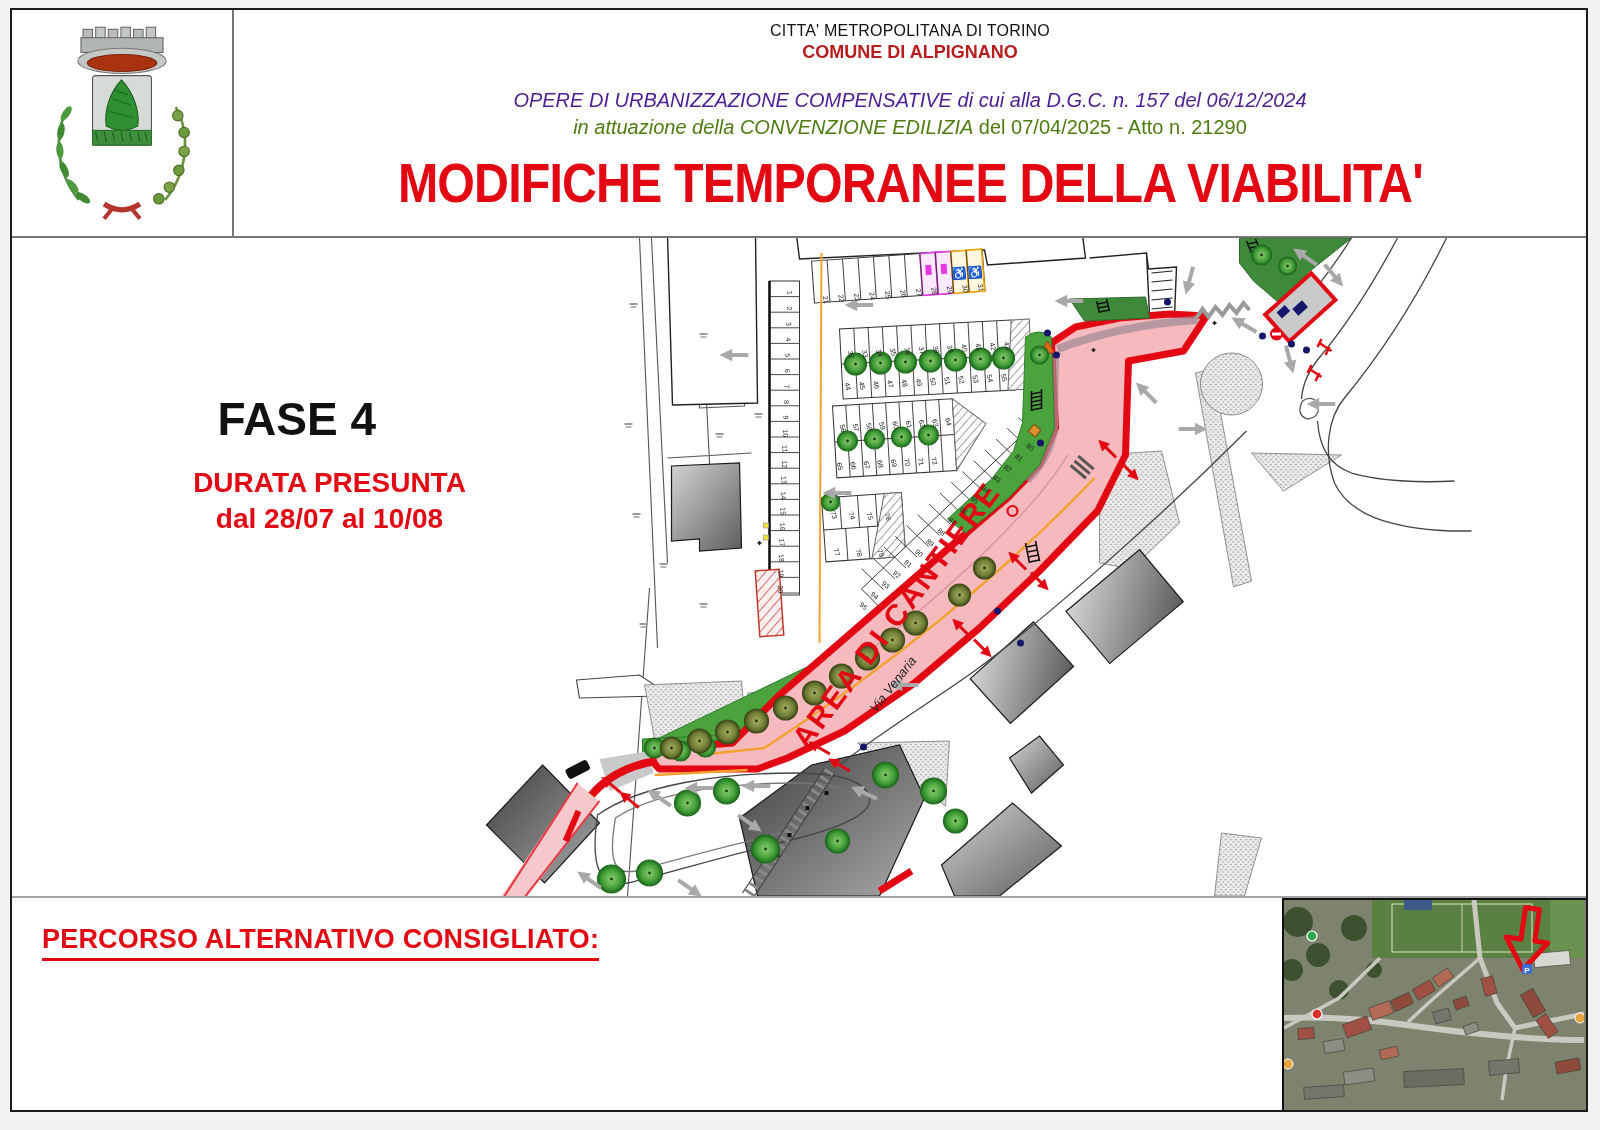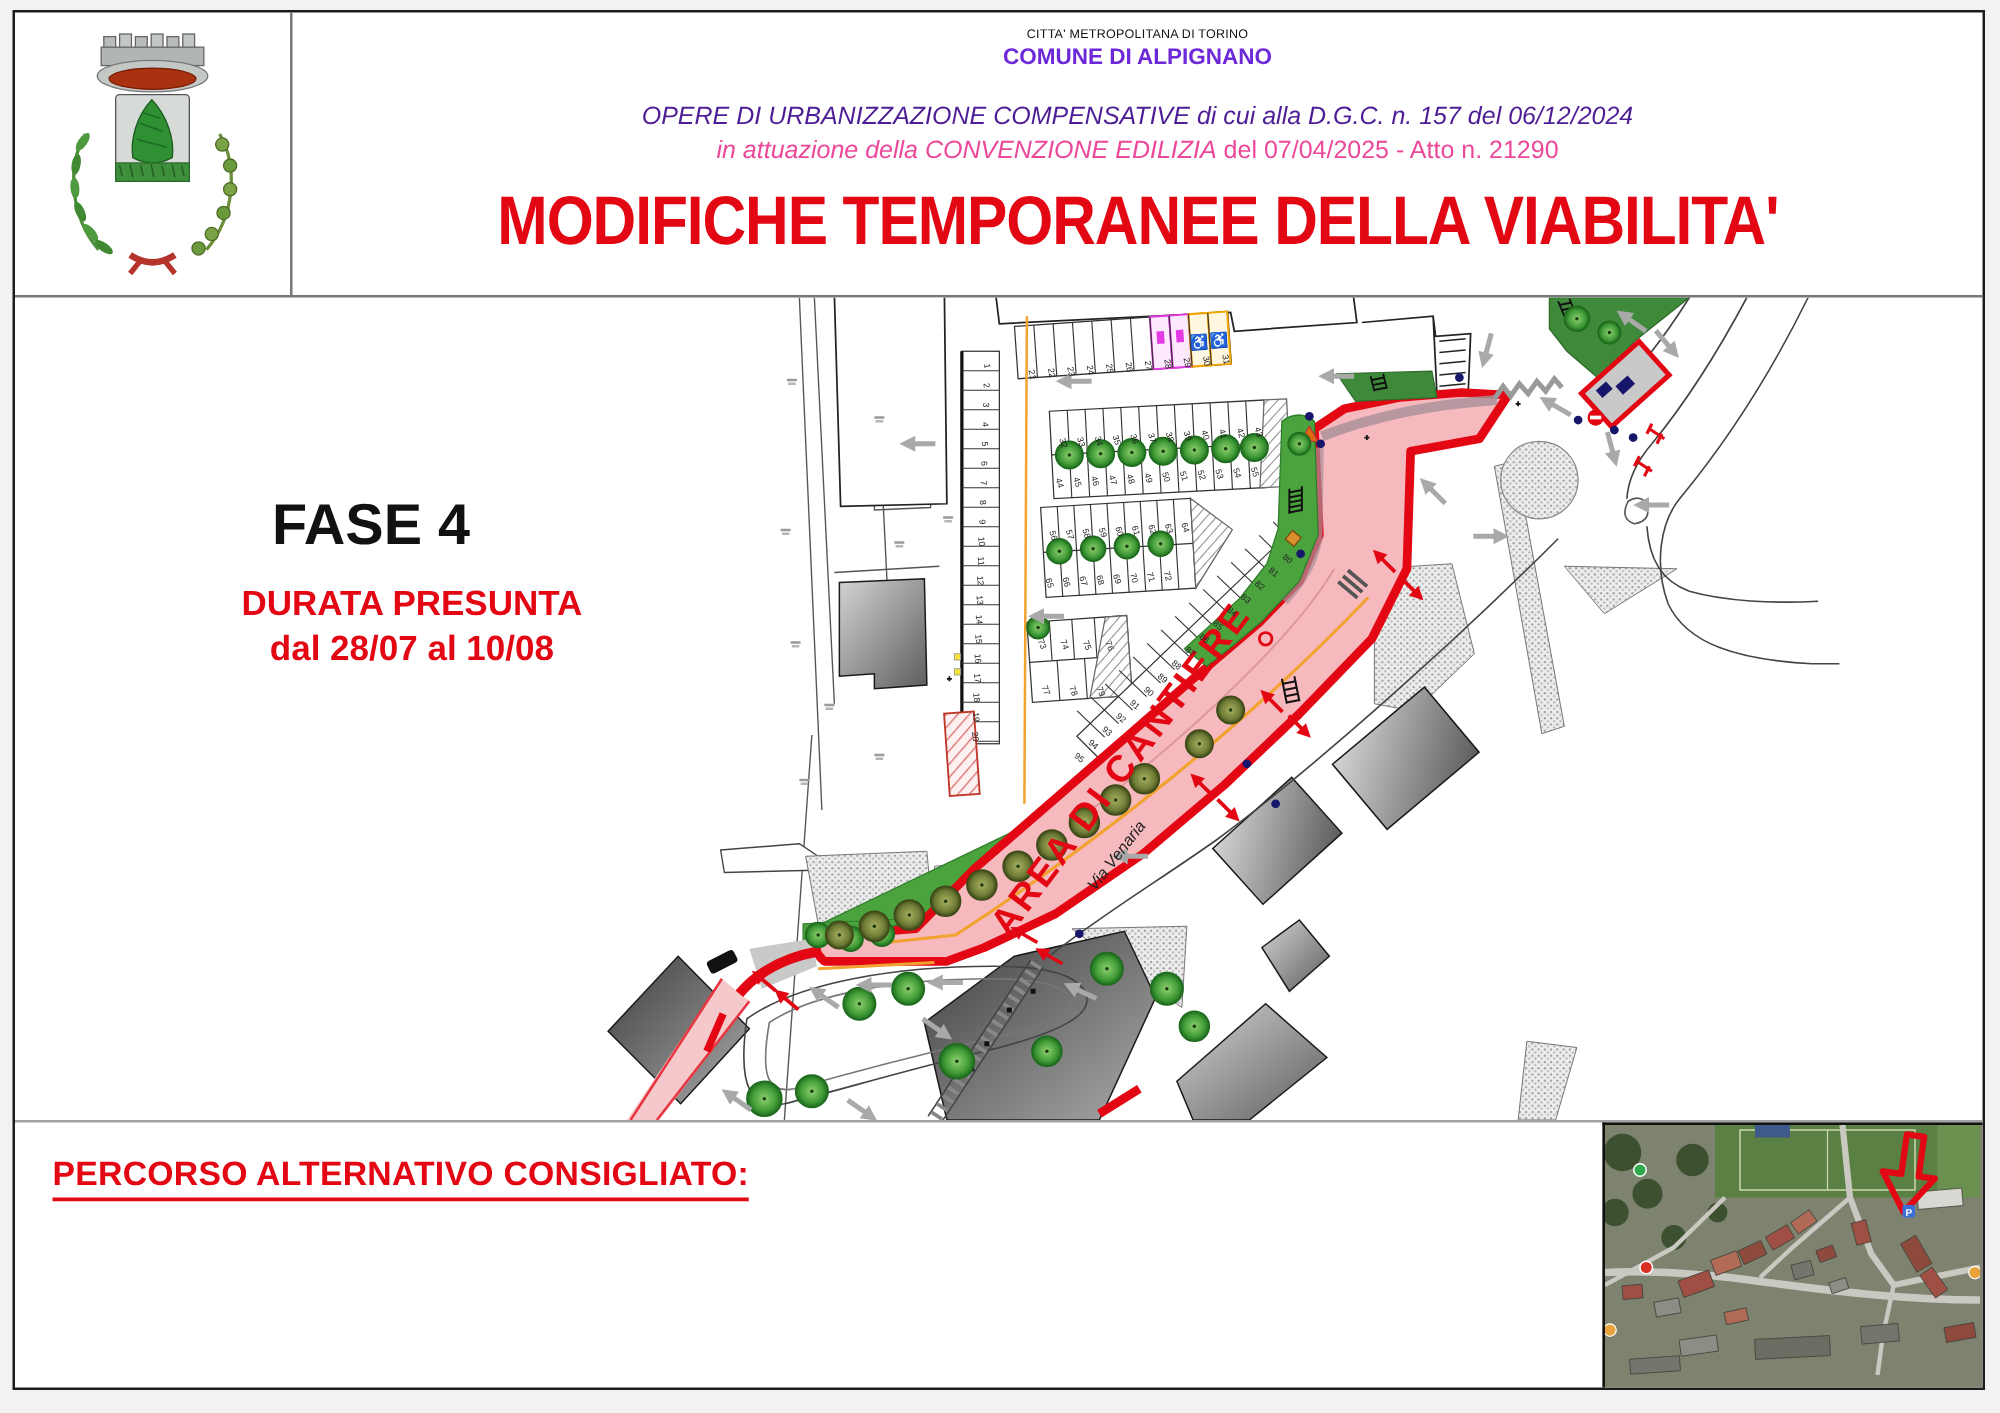--- a/index.html
+++ b/index.html
@@ -2,24 +2,24 @@
 <html><head>
 <meta charset="utf-8">
 <style>
   html,body{margin:0;padding:0;background:#ececec;font-family:"Liberation Sans",sans-serif;}
   .stage{position:relative;width:1600px;height:1130px;background:#f2f2f2;overflow:hidden;}
   .page{position:absolute;left:10px;top:8px;width:1578px;height:1104px;background:#fff;border:2px solid #1c1c1c;box-sizing:border-box;}
   
   .header{display:flex;height:226px;border-bottom:2px solid #777;}
   .logo-box{width:220px;border-right:2px solid #777;display:flex;align-items:center;justify-content:center;}
   .header-main{flex:1;display:flex;flex-direction:column;align-items:center;padding-top:12px;}
-  .h-line1{font-size:10px;color:#111;letter-spacing:.2px;}
-  .h-line2{font-size:18px;font-weight:bold;color:#6d28d9;margin-top:2px;}
+  .h-line1{font-size:16px;color:#111;letter-spacing:.2px;}
+  .h-line2{font-size:18px;font-weight:bold;color:#b91c1c;margin-top:2px;}
   .h-line3{font-size:20px;font-style:italic;color:#4c1d95;margin-top:26px;}
-  .h-line4{font-size:20px;color:#ec4899;margin-top:4px;}
+  .h-line4{font-size:20px;color:#4d7c0f;margin-top:4px;}
   .h-line4 .it{font-style:italic;}
   .h-title{margin-top:12px;font-size:55px;font-weight:bold;color:#e30613;white-space:nowrap;transform:scaleX(.88);transform-origin:center;letter-spacing:-1px;}
   
   .map-wrap{height:658px;position:relative;overflow:hidden;}
   .map-wrap svg{display:block;}
   
   .bottom{position:relative;height:214px;border-top:2px solid #a3a3a3;box-sizing:border-box;}
   .alt-head{position:absolute;left:30px;top:26px;font-size:27px;font-weight:bold;color:#e30613;border-bottom:3px solid #e30613;padding-bottom:3px;letter-spacing:.2px;}
   .alt-street{position:absolute;left:30px;top:96px;font-size:32px;font-weight:bold;font-style:italic;color:#e30613;letter-spacing:1px;}
   .inset{position:absolute;right:0;bottom:0;width:304px;height:212px;border-left:2px solid #111;border-top:2px solid #111;box-sizing:border-box;background:#7e8370;}

